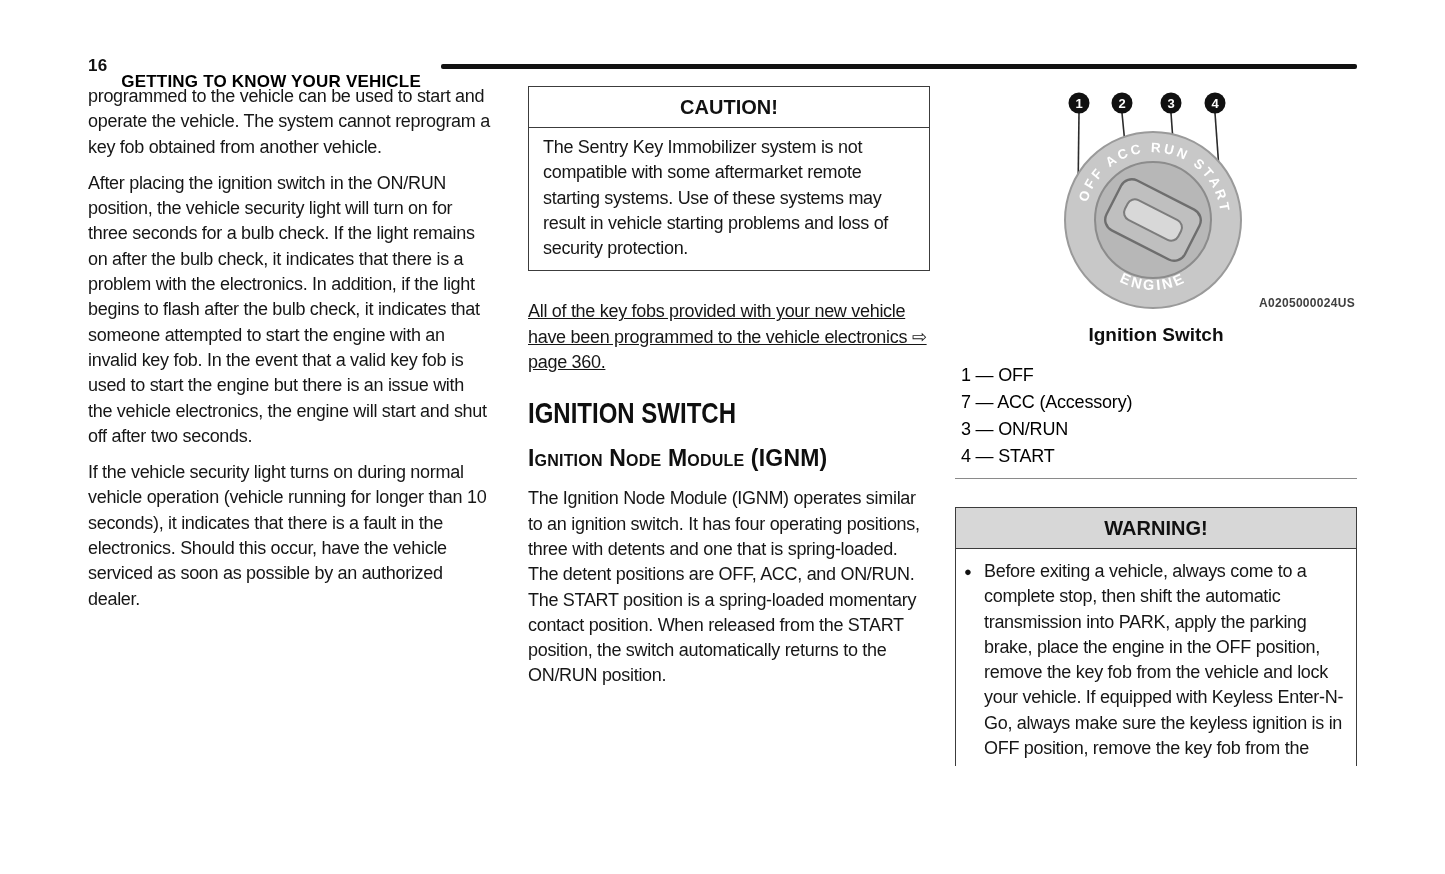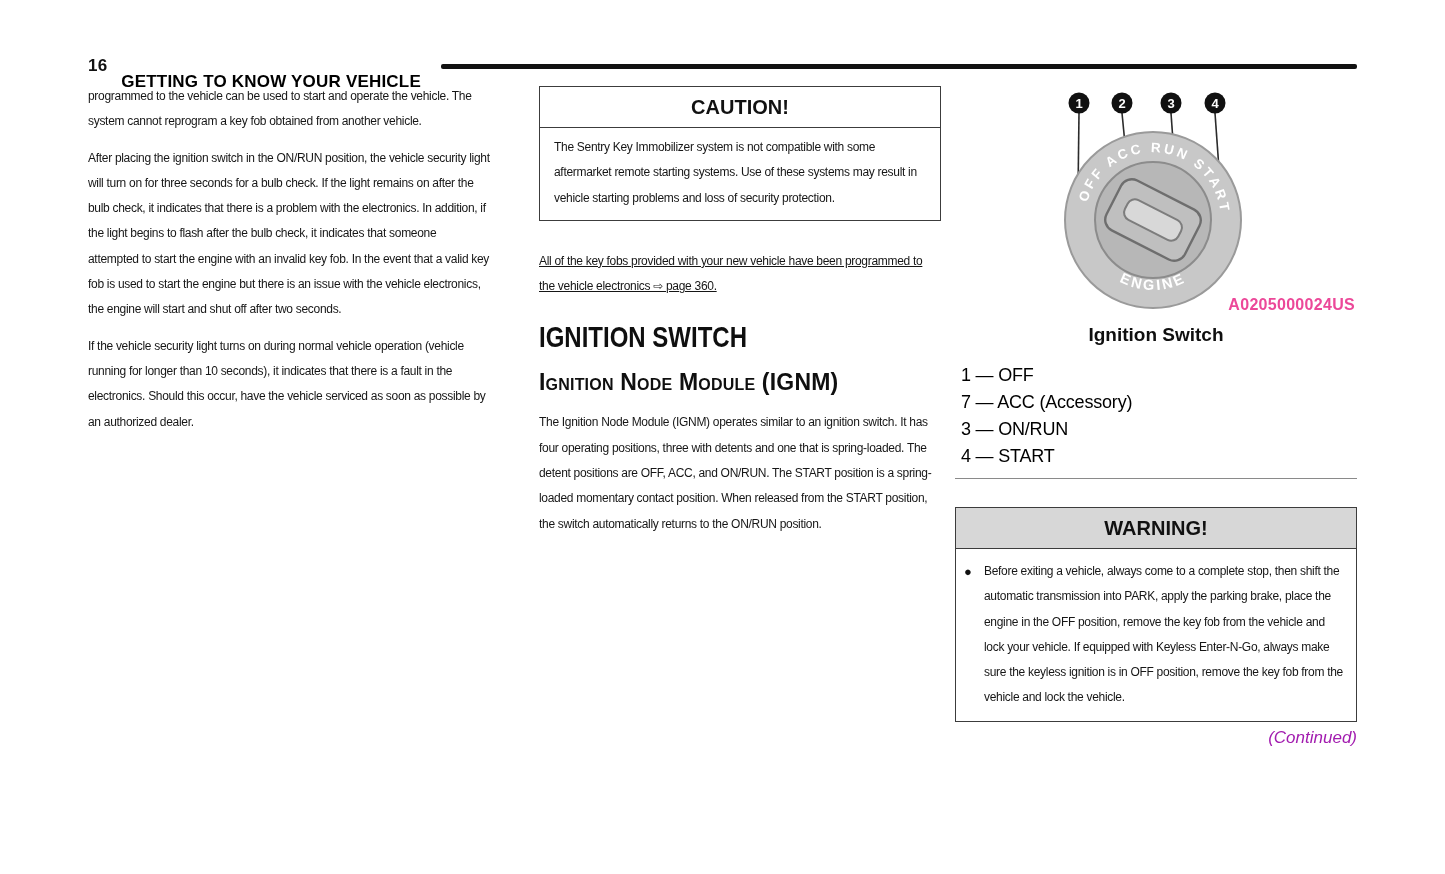--- a/index.html
+++ b/index.html
@@ -8,45 +8,45 @@
     position:relative; width:1445px; height:766px; background:#fff;
     font-family:"Liberation Sans","DejaVu Sans",sans-serif;
     color:#1a1a1a; overflow:hidden;
   }
   
   .header { position:absolute; left:88px; top:40px; right:88px; display:flex; align-items:center; }
   .page-num { font-size:17px; font-weight:bold; color:#111; letter-spacing:.2px; }
   .chapter  { font-size:17px; font-weight:bold; color:#000000; letter-spacing:.2px; margin-left:14px; white-space:nowrap;margin-top:32px; }
   .header-rule { flex:1; height:5px; background:#111; margin-left:20px; border-radius:2px; }
   
-  .body-text { font-size:12px; line-height:25.3px; letter-spacing:-0.3px; color:#161616; }
+  .body-text { font-size:18px; line-height:25.3px; letter-spacing:-0.3px; color:#161616; }
   .col { position:absolute; width:402px; }
   .col-left   { left:88px;  top:84px; }
-  .col-mid    { left:539px; top:86px; }
+  .col-mid    { left:528px; top:86px; }
   .col-right  { left:955px; top:88px; }
   .col-left p { margin-bottom:11px; }
   
   .alert-box { border:1.5px solid #3c3c3c; background:#fff; }
   .alert-head { text-align:center; font-weight:bold; font-size:20px; padding:9px 0 8px 0;
                 border-bottom:1.5px solid #3c3c3c; color:#111; }
   .alert-head.gray { background:#d7d7d7; }
   .alert-body { padding:7px 12px 9px 14px; }
   .warn-item { display:flex; padding:2px 0 0 0; }
   .warn-bullet { width:20px; flex:0 0 20px; font-size:13px; line-height:25.3px; color:#111; }
   
   .intro { margin-top:28px;text-decoration:underline; }
   .h1-title { margin-top:21px; font-size:30px; font-weight:bold; color:#0f0f0f;
               transform:scaleX(0.8); transform-origin:0 50%; white-space:nowrap; letter-spacing:0; }
   .h2-title { margin-top:15px; font-size:23px; font-weight:bold; color:#0f0f0f;
               font-variant:small-caps; letter-spacing:.2px; }
   .ignm-body { margin-top:14px; }
   
   .figure { position:relative; height:228px; }
   .figure svg { position:absolute; left:63px; top:0; }
-  .figure-code { position:absolute; right:2px; top:208px; font-size:16px; font-weight:bold; color:#ec4899; letter-spacing:.3px;text-align:right; }
+  .figure-code { position:absolute; right:2px; top:208px; font-size:12px; font-weight:bold; color:#404040; letter-spacing:.3px;text-align:right; }
   .figure-caption { margin-top:8px; text-align:center; font-size:19px; font-weight:bold; color:#0f0f0f; }
   .legend { margin-top:16px; padding:0 0 8px 6px; border-bottom:1.5px solid #8a8a8a; }
   .legend-row { font-size:18px; line-height:27px; letter-spacing:-0.2px; color:#000000; }
   .warning-wrap { margin-top:28px; }
   .continued { margin-top:6px; text-align:right; font-style:italic; font-size:17px; color:#a21caf; }
   .ring-text { fill:#ffffff; font-weight:bold; font-size:13.5px; letter-spacing:1.2px; }
   .engine-text { fill:#ffffff; font-weight:bold; font-size:14.5px; letter-spacing:2.5px; }
   .badge-num { fill:#ffffff; font-weight:bold; font-size:13px; text-anchor:middle; }
 </style>
 </head>

